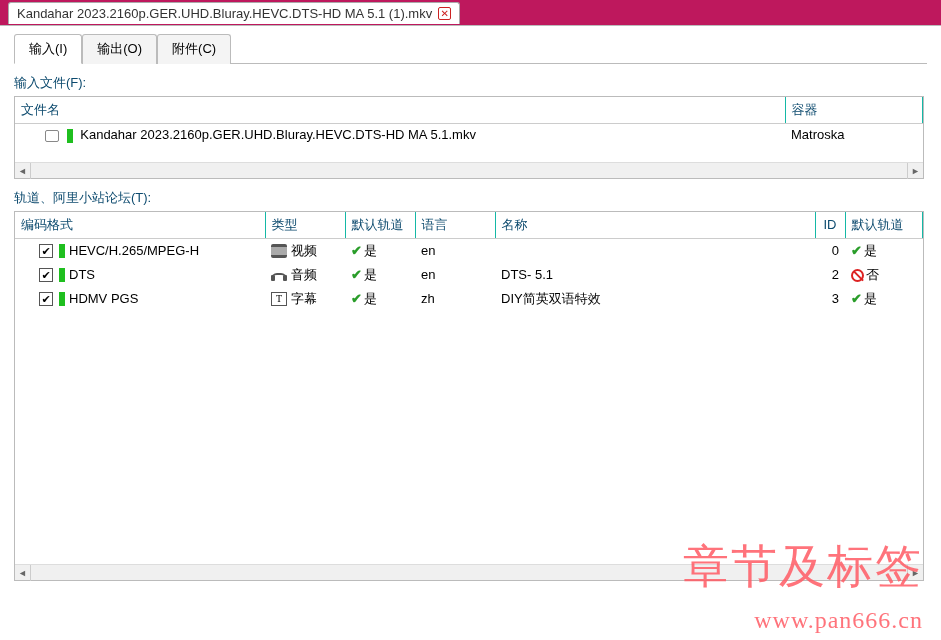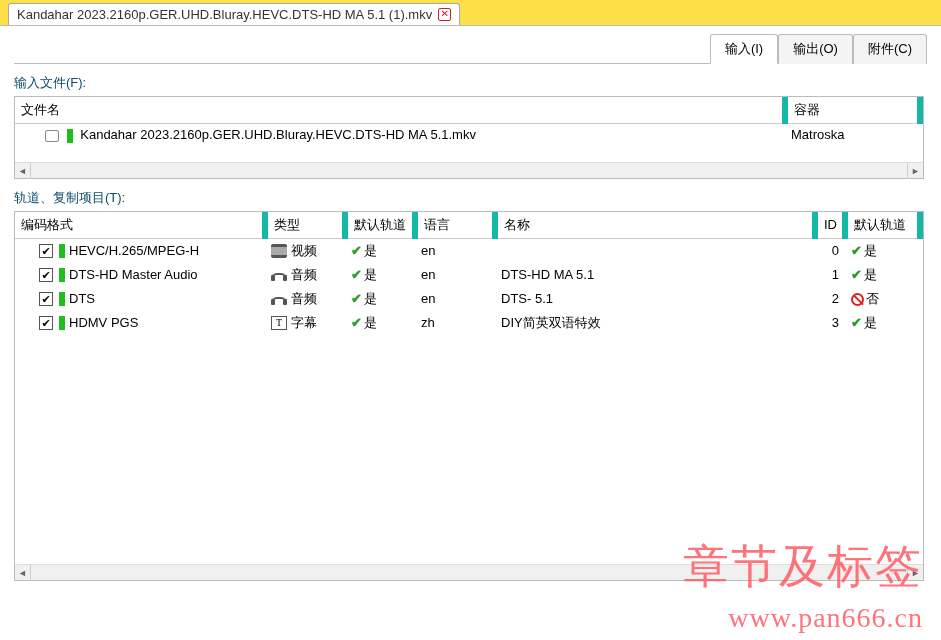--- a/index.html
+++ b/index.html
@@ -1,28 +1,28 @@
 <!DOCTYPE html>
 <html><head>
 <meta charset="utf-8">
 <style>
 * { box-sizing: border-box; margin: 0; padding: 0; font-family: "Microsoft YaHei", "Segoe UI", Arial, sans-serif; font-size: 13px; }
 body { background: #fff; width: 941px; height: 640px; overflow: hidden; position: relative; }
-.window-tab-bar { display: flex; align-items: center; padding: 2px 8px 0 8px; border-bottom: 1px solid #bbb; height: 26px; background: #fde047; }
+.window-tab-bar { display: flex; align-items: flex-start; padding: 2px 8px 0 8px; border-bottom: 1px solid #bbb; height: 26px; background: #be185d; }
 .window-tab { display: flex; align-items: center; gap: 6px; padding: 3px 8px; border: 1px solid #aaa; border-bottom: none; background: #fff; border-radius: 3px 3px 0 0; }
 .window-tab-title { color: #333; }
 .close-icon { width: 13px; height: 13px; border: 1px solid #c22; color: #c22; display: flex; align-items: center; justify-content: center; font-size: 10px; line-height: 1; border-radius: 2px; cursor: pointer; }
 .content { padding: 8px 14px 14px 14px; }
-.tabs { display: flex; border-bottom: 1px solid #bbb; justify-content: flex-end; }
+.tabs { display: flex; border-bottom: 1px solid #bbb; }
 .tab { padding: 5px 14px; border: 1px solid #bbb; border-bottom: none; background: #f4f4f4; margin-right: 0px; margin-bottom: -1px; border-radius: 3px 3px 0 0; cursor: pointer; }
 .tab.active { background: #fff; border-bottom: 1px solid #fff; }
 .section-label { margin: 10px 0 4px 0; color: #0c4a6e; }
 .table-wrap { border: 1px solid #bbb; width: 910px; }
 table { width: 100%; border-collapse: collapse; table-layout: fixed; }
-th { text-align: left; font-weight: normal; padding: 4px 6px; border-right: 6px solid #14b8a6; border-bottom: 1px solid #ccc; background: #fff; color: #000000; }
+th { text-align: left; font-weight: normal; padding: 4px 6px; border-right: 1px solid #14b8a6; border-bottom: 1px solid #ccc; background: #fff; color: #0c4a6e; }
 td { padding: 3px 6px; white-space: nowrap; overflow: hidden; text-overflow: ellipsis; }
 tr.datarow td { border: none; }
 .scroll-track { height: 16px; background: #f0f0f0; border-top: 1px solid #ddd; position: relative; }
 .scroll-left, .scroll-right { position: absolute; top: 0; width: 16px; height: 16px; display: flex; align-items: center; justify-content: center; color: #666; font-size: 9px; }
 .scroll-left { left: 0; border-right: 1px solid #ccc; }
 .scroll-right { right: 0; border-left: 1px solid #ccc; }
 .file-icon { width: 14px; height: 12px; display: inline-block; border: 1px solid #888; border-radius: 2px; position: relative; vertical-align: middle; margin-right: 4px; }
 .green-bar { display: inline-block; width: 6px; height: 14px; background: #1fbf1f; vertical-align: middle; margin-right: 4px; }
 .chk { width: 14px; height: 14px; border: 1px solid #555; display: inline-flex; align-items: center; justify-content: center; font-size: 11px; line-height: 1; vertical-align: middle; color: #000; margin-left: 18px; margin-right: 6px; }
 .type-icon { display: inline-block; width: 16px; height: 14px; vertical-align: middle; margin-right: 4px; }
@@ -33,21 +33,21 @@
 .icon-sub { border: 1px solid #555; font-size: 10px; line-height: 12px; text-align: center; font-family: serif; }
 .icon-chapter { border: 1px solid #888; border-radius: 50%; position: relative; width: 14px; height: 14px; }
 .icon-chapter::before { content: ""; position: absolute; left: 6px; top: 2px; width: 1px; height: 5px; background: #555; }
 .icon-chapter::after { content: ""; position: absolute; left: 6px; top: 6px; width: 4px; height: 1px; background: #555; }
 .check-green { display: inline-block; color: #2a9d2a; font-weight: bold; margin-right: 2px; }
 .no-red { display: inline-block; width: 13px; height: 13px; border: 2px solid #d22; border-radius: 50%; position: relative; vertical-align: middle; margin-right: 2px; }
 .no-red::after { content: ""; position: absolute; left: -1px; top: 4px; width: 13px; height: 2px; background: #d22; transform: rotate(45deg); }
 .tracks-wrap { border: 1px solid #bbb; width: 910px; height: 370px; position: relative; background: #fff; }
 .tracks-body { height: calc(100% - 16px); overflow: hidden; }
 .wm1 { position: absolute; right: 18px; bottom: 42px; font-family: "STXingkai","KaiTi",cursive; font-size: 46px; color: rgba(255,90,100,0.85); pointer-events: none; letter-spacing: 2px; }
-.wm2 { position: absolute; right: 18px; bottom: 6px; font-family: "Comic Sans MS", cursive; font-size: 28px; color: rgba(255,90,100,0.85); pointer-events: none; letter-spacing: 1px; }
+.wm2 { position: absolute; right: 18px; bottom: 6px; font-family: "Comic Sans MS", cursive; font-size: 24px; color: rgba(255,90,100,0.85); pointer-events: none; letter-spacing: 1px; }
 </style>
 </head>
 <body>
 
 <div class="window-tab-bar">
   <div class="window-tab">
     <span class="window-tab-title">Kandahar 2023.2160p.GER.UHD.Bluray.HEVC.DTS-HD MA 5.1 (1).mkv</span>
     <span class="close-icon">✕</span>
   </div>
 </div>
@@ -84,21 +84,21 @@
             <td colspan="2" style="height:16px"></td>
           </tr>
     </tbody>
       </table>
     <div class="scroll-track">
       <span class="scroll-left">◄</span>
       <span class="scroll-right">►</span>
     </div>
   </div>
 
-  <div class="section-label">轨道、复制项目(T):</div>
+  <div class="section-label">轨道、阿里小站论坛(T):</div>
   <div class="tracks-wrap">
     <div class="tracks-body">
     <table>
       <colgroup>
         <col style="width:250px">
             <col style="width:80px">
             <col style="width:70px">
         <col style="width:80px">
             <col style="width:320px">
             <col style="width:30px">
@@ -116,29 +116,20 @@
       </tr>
       </tbody>
           <tbody id="tracks-body">
             <tr class="datarow">
               <td><span class="chk">✔</span><span class="green-bar"></span><span>HEVC/H.265/MPEG-H</span></td>
               <td><span class="type-icon icon-video"></span><span>视频</span></td>
               <td><span class="check-green">✔</span><span>是</span></td>
               <td>en</td>
               <td></td>
               <td style="text-align:right">0</td>
-              <td><span class="check-green">✔</span><span>是</span></td>
-            </tr>
-            <tr class="datarow">
-              <td><span class="chk">✔</span><span class="green-bar"></span><span>DTS-HD Master Audio</span></td>
-              <td><span class="type-icon icon-audio"></span><span>音频</span></td>
-              <td><span class="check-green">✔</span><span>是</span></td>
-              <td>en</td>
-              <td>DTS-HD MA 5.1</td>
-              <td style="text-align:right">1</td>
               <td><span class="check-green">✔</span><span>是</span></td>
             </tr>
             <tr class="datarow">
               <td><span class="chk">✔</span><span class="green-bar"></span><span>DTS</span></td>
               <td><span class="type-icon icon-audio"></span><span>音频</span></td>
               <td><span class="check-green">✔</span><span>是</span></td>
               <td>en</td>
               <td>DTS- 5.1</td>
               <td style="text-align:right">2</td>
               <td><span class="no-red"></span><span>否</span></td>

